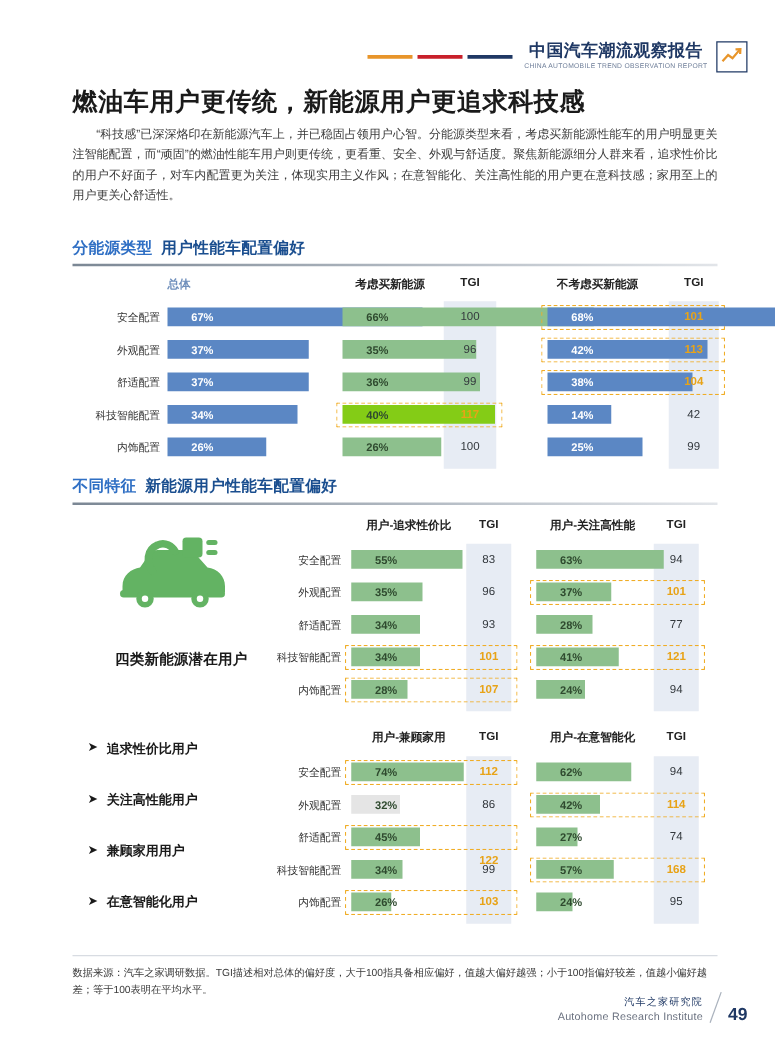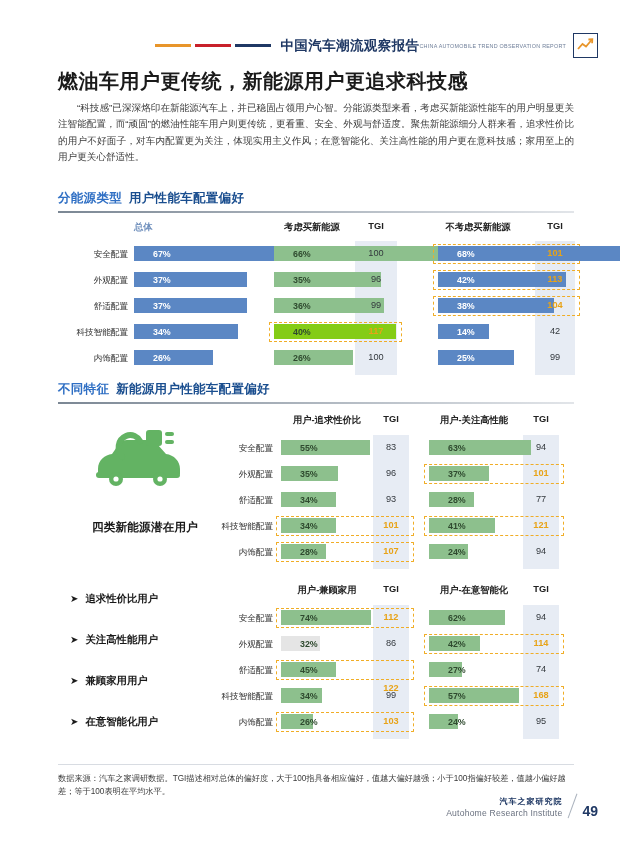--- a/index.html
+++ b/index.html
@@ -17,21 +17,21 @@
   .rpt-header{
     position:absolute;left:0;top:28px;width:620px;height:34px;
     display:flex;align-items:center;justify-content:flex-end;padding-right:22px;
     box-sizing:border-box;
   }
   .rule-group{display:flex;align-items:center;gap:4px;margin-right:9px;}
   .rule{height:3px;}
   .rule.a{width:36px;background:#e8952a;}
   .rule.b{width:36px;background:#c8202a;}
   .rule.c{width:36px;background:#1f3864;}
-  .hdr-text{display:flex;flex-direction:row;align-items:center;margin-right:7px;}
+  .hdr-text{display:flex;flex-direction:column;align-items:center;margin-right:7px;}
   .hdr-cn{font-size:13.5px;font-weight:700;color:#1f3864;letter-spacing:.4px;line-height:15px;}
   .hdr-en{font-size:5.4px;color:#6f7f99;letter-spacing:.25px;line-height:8px;margin-top:1px;
     font-family:"Liberation Sans",sans-serif;}
   .hdr-badge{width:25px;height:25px;border:1.4px solid #1f3864;position:relative;box-sizing:border-box;}
   .hdr-badge svg{position:absolute;left:2px;top:2px;}
 
   
   .title{
     position:absolute;left:58px;top:68px;width:520px;
     font-size:20px;font-weight:700;color:#1a1a1a;letter-spacing:.5px;
@@ -74,21 +74,21 @@
   .bullets{position:absolute;left:70px;top:578px;width:165px;}
   .bullet{display:flex;align-items:center;height:41px;font-size:10.4px;font-weight:700;color:#1a1a1a;}
   .bullet .arw{color:#1a1a1a;font-size:10px;margin-right:7px;line-height:1;}
 
   
   .foot-rule{position:absolute;left:58px;top:764px;width:516px;height:1px;background:#d8dce2;}
   .foot-note{position:absolute;left:58px;top:772px;width:516px;font-size:8.2px;
     line-height:13.4px;color:#3a3a3a;}
   .brand{position:absolute;right:22px;bottom:22px;display:flex;align-items:flex-end;}
   .brand-txt{display:flex;flex-direction:column;align-items:flex-end;margin-right:4px;}
-  .brand-cn{font-size:8px;font-weight:700;color:#1f3864;letter-spacing:1px;line-height:11px;}
+  .brand-cn{font-size:8px;font-weight:400;color:#1f3864;letter-spacing:1px;line-height:11px;}
   .brand-en{font-size:8.6px;color:#6b7280;letter-spacing:.2px;line-height:12px;}
   .brand-slash{width:14px;height:26px;position:relative;margin-right:2px;}
   .brand-slash i{position:absolute;left:6px;top:0;width:1.4px;height:26px;background:#aab2bd;
     transform:rotate(20deg);display:block;}
   .pgno{font-size:14px;font-weight:700;color:#1f3864;line-height:15px;}
 </style>
 </head>
 <body>
 
 <div class="page">
@@ -328,21 +328,21 @@
       <div class="hl" style="left:209px;top:55.5px;width:140px;height:20px;"></div>
       <div class="bar green" style="left:214px;top:58px;width:51.24px;background:#8dc08d;">
         <span>42%</span>
       </div>
       <div class="tgi hi" style="left:308px;top:60px;width:36px;">114</div>
       <div class="bar green" style="left:214px;top:84px;width:32.94px;background:#8dc08d;">
         <span>27%</span>
       </div>
       <div class="tgi" style="left:308px;top:86px;width:36px;">74</div>
       <div class="hl" style="left:209px;top:107.5px;width:140px;height:20px;"></div>
-      <div class="bar green" style="left:214px;top:110px;width:90px;background:#8dc08d;">
+      <div class="bar green" style="left:214px;top:110px;width:62px;background:#8dc08d;">
         <span>57%</span>
       </div>
       <div class="tgi hi" style="left:308px;top:112px;width:36px;">168</div>
       <div class="bar green" style="left:214px;top:136px;width:29.28px;background:#8dc08d;">
         <span>24%</span>
       </div>
       <div class="tgi" style="left:308px;top:138px;width:36px;">95</div>
       <div class="row-label" style="left:0px;top:35px;width:58px;">安全配置</div>
       <div class="row-label" style="left:0px;top:61px;width:58px;">外观配置</div>
       <div class="row-label" style="left:0px;top:87px;width:58px;">舒适配置</div>

